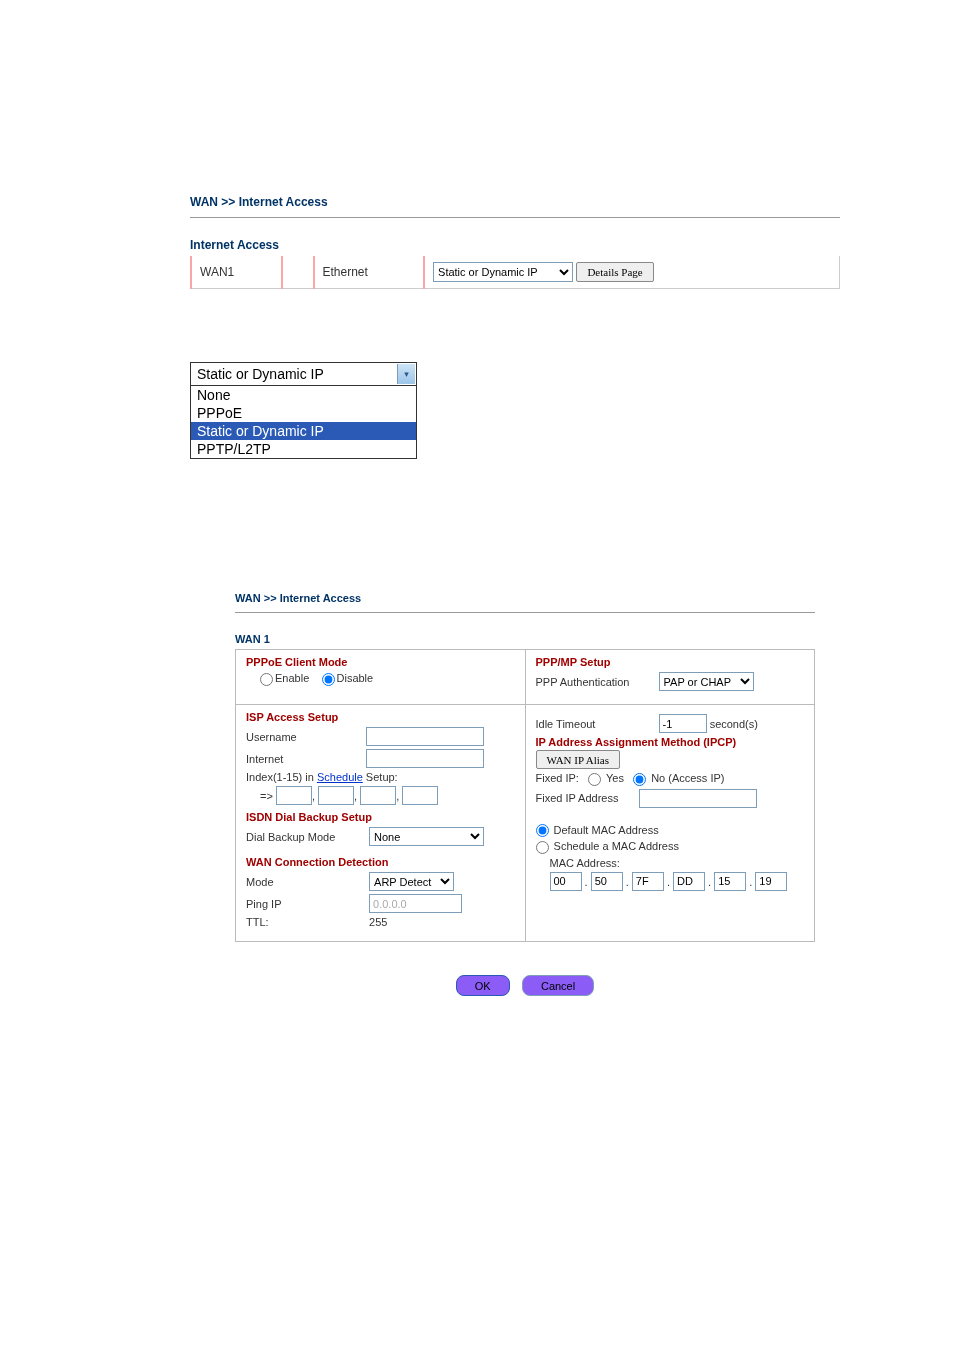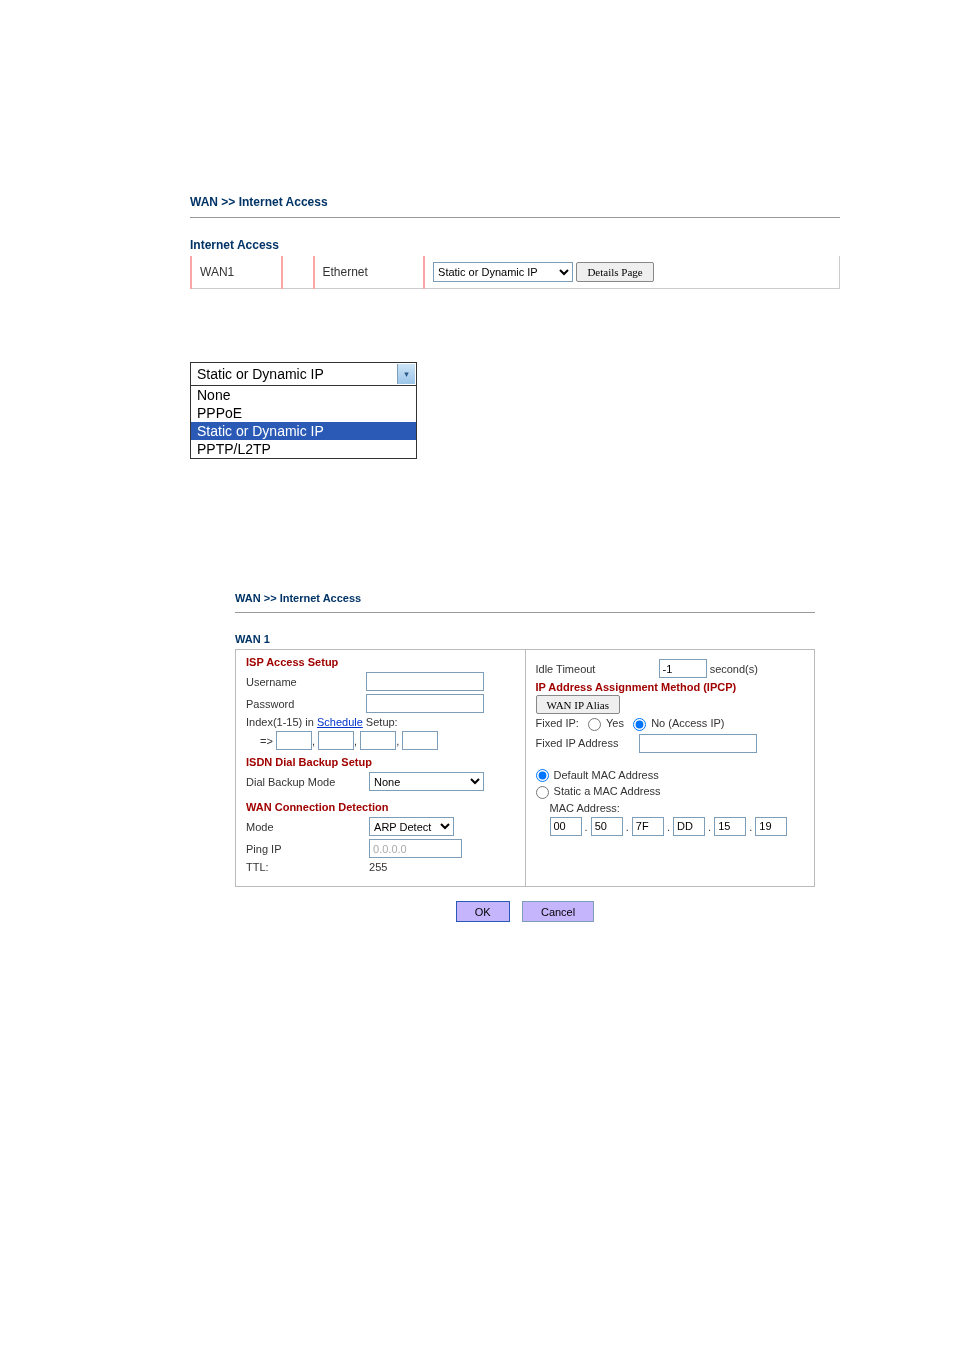--- a/index.html
+++ b/index.html
@@ -139,21 +139,21 @@
   }
   .row select{
     border:1px solid #7e9db9; height:19px; font-size:11px; background:#fff;
   }
   .indent{ padding-left:14px;}
   .mac input{ width:24px; text-align:left;}
   .schedule-link{ color:#0033cc; text-decoration:underline;}
   .btn-box{ text-align:center; margin-top:14px;}
   .btn-box button{
     font-size:11px; height:21px; padding:0 18px;
-    background:#c4b5fd; border:1px solid #7e9db9; border-radius:0;
+    background:#8b5cf6; border:1px solid #7e9db9; border-radius:8px;margin-top:19px;
   }
   .btn-box button.ok{ border:1px solid #2a5ab5;}
   .radio,.check{ vertical-align:middle; margin:0 2px 0 0;}
 </style>
 </head>
 <body>
 
 <div class="page">
 
   <div class="sec1">
@@ -192,27 +192,46 @@
 
   <div class="sec2">
     <div class="breadcrumb">
       <span>WAN</span><span> &gt;&gt; </span><span>Internet Access</span>
     </div>
     <hr class="hr">
     <div class="subtitle">WAN 1</div>
 
     <table class="form2">
       <tbody>
+          <tr>
+
+        <td>
+          <div class="grp-title">PPPoE Client Mode</div>
+          <div class="row indent">
+            <input type="radio" class="radio" style=""><span>Enable</span>
+            &nbsp;&nbsp;
+            <input type="radio" class="radio" checked="" style=""><span>Disable</span>
+          </div>
+        </td>
+
+        <td>
+          <div class="grp-title">PPP/MP Setup</div>
+          <div class="row">
+            <label>PPP Authentication</label>
+            <select style="width:95px"><option>PAP or CHAP</option></select>
+          </div>
+        </td>
+      </tr>
 
       <tr>
 
         <td>
           <div class="grp-title">ISP Access Setup</div>
           <div class="row"><label>Username</label><input type="text" style="width: 110px;"></div>
-          <div class="row"><label>Password</label><input type="text" style="width: 110px;"></div>
+          <div class="row"><label>Internet</label><input type="text" style="width: 110px;"></div>
           <div class="row">
             <span>Index(1-15) in </span><a href="#" class="schedule-link">Schedule</a><span> Setup:</span>
           </div>
           <div class="row indent">
             <span>=&gt;</span>
             <input type="text" style="width: 28px;">,
             <input type="text" style="width: 28px;">,
             <input type="text" style="width: 28px;">,
             <input type="text" style="width: 28px;">
           </div>
@@ -260,21 +279,21 @@
           <div class="row">
             <label style="min-width:100px">Fixed IP Address</label>
             <input type="text" style="width: 110px;">
           </div>
 
           <div style="height:10px"></div>
           <div class="row">
             <input type="radio" class="radio" checked="" style=""> <span>Default MAC Address</span>
           </div>
           <div class="row">
-            <input type="radio" class="radio" style=""> <span>Static a MAC Address</span>
+            <input type="radio" class="radio" style=""> <span>Schedule a MAC Address</span>
           </div>
           <div class="row indent">MAC Address:</div>
           <div class="row mac indent">
             <input type="text" value="00" style=""> .
             <input type="text" value="50" style=""> .
             <input type="text" value="7F" style=""> .
             <input type="text" value="DD" style=""> .
             <input type="text" value="15" style=""> .
             <input type="text" value="19" style="">
           </div>

